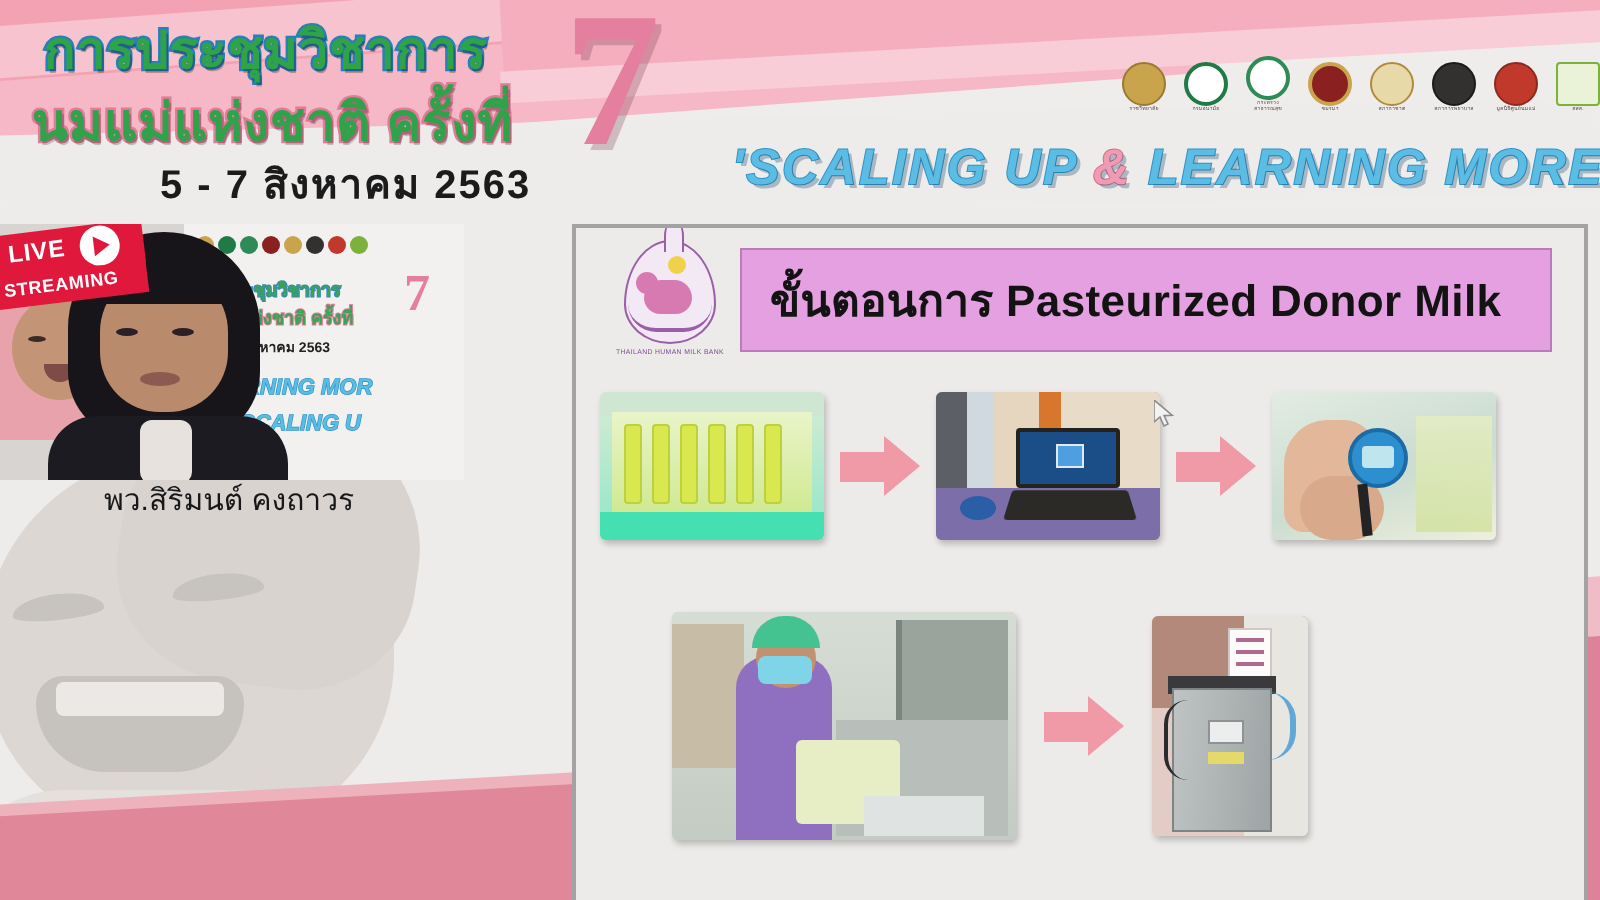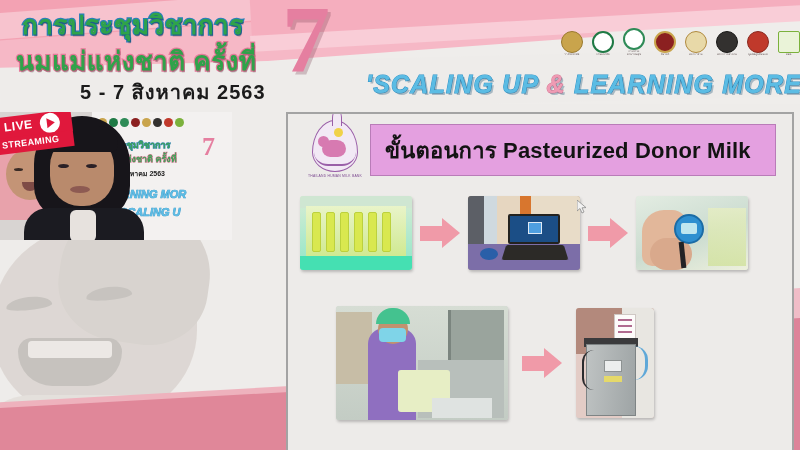--- a/index.html
+++ b/index.html
@@ -320,20 +320,21 @@
 
     <div class="live-badge">
       <span class="lt">LIVE</span>
       <span class="live-play"></span>
     </div>
     <div class="stream-badge">
       <span class="st">STREAMING</span>
     </div>
   </div>
 
+  <div class="speaker-name">พว.สิริมนต์  คงถาวร</div>
 
   <div class="panel">
     <div class="panel-inner">
 
       <div class="milk-logo">
         <div class="ml-drop"></div>
         <div class="ml-dot"></div>
         <div class="ml-head"></div>
         <div class="ml-baby"></div>
         <div class="ml-arms"></div>

